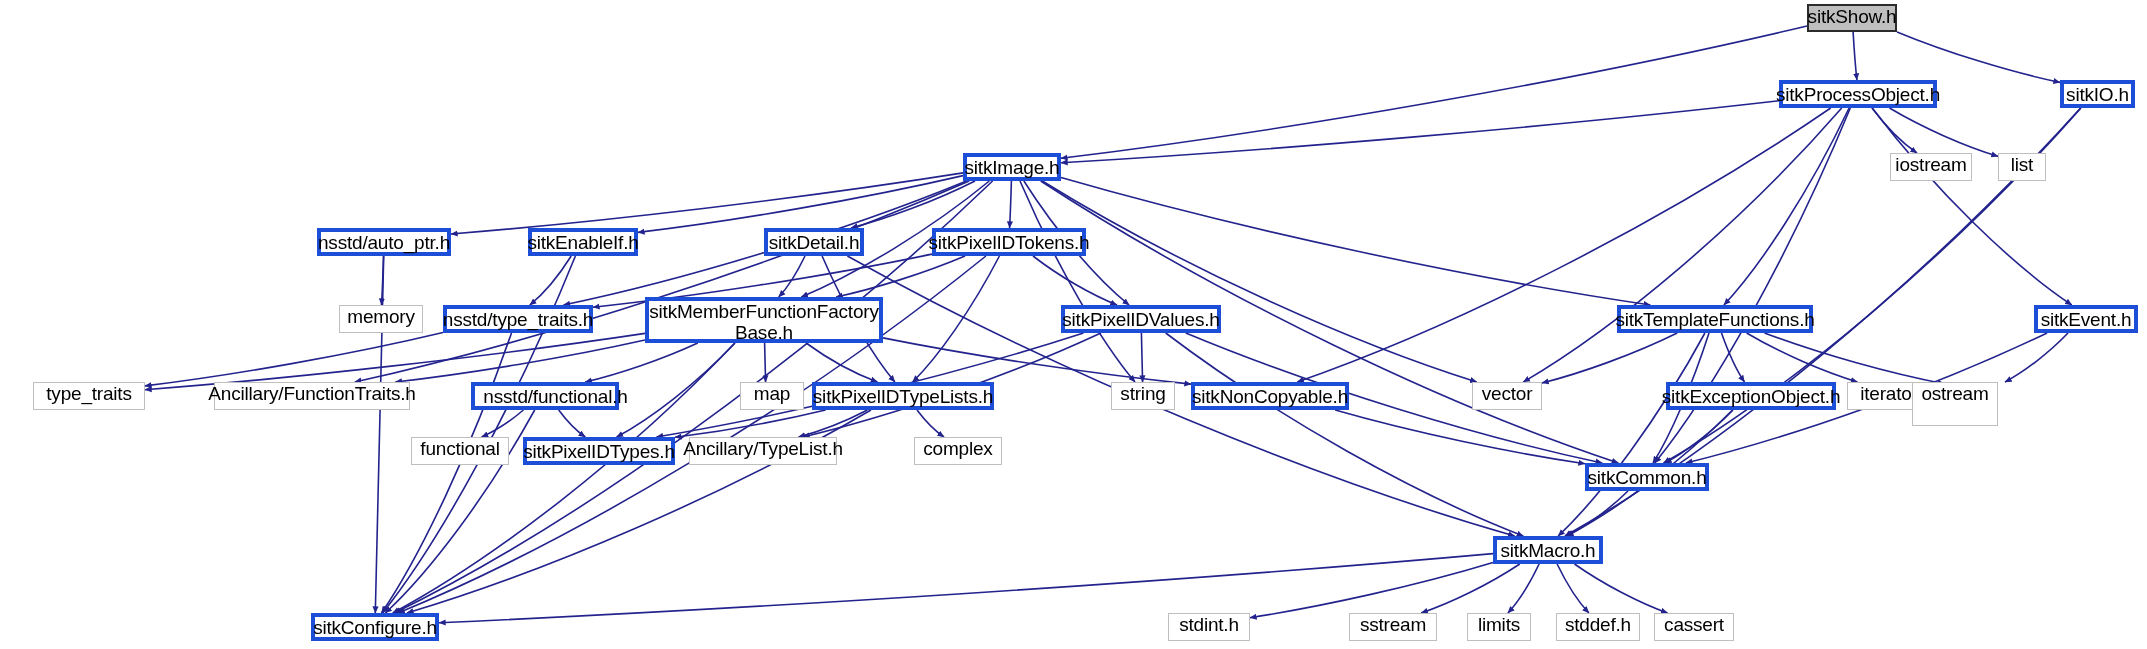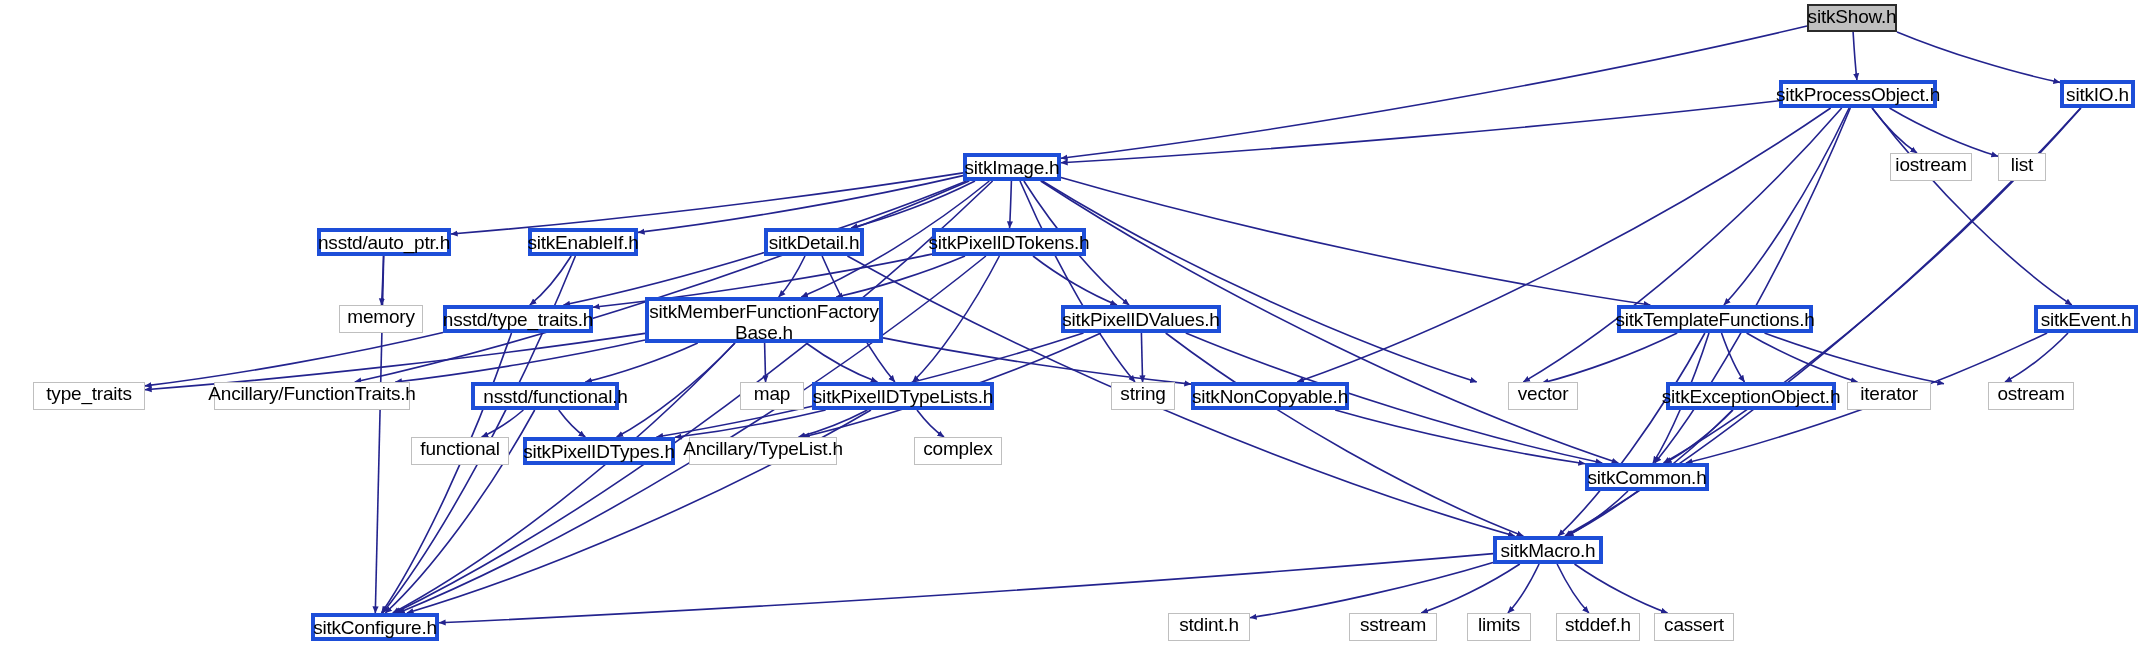--- a/index.html
+++ b/index.html
@@ -155,24 +155,24 @@
       <div class="node proj" style="left: 1061px; top: 305px; width: 160px; height: 28px;"><span class="lbl">sitkPixelIDValues.h</span></div>
       <div class="node proj" style="left: 1617px; top: 305px; width: 196px; height: 28px;"><span class="lbl">sitkTemplateFunctions.h</span></div>
       <div class="node proj" style="left: 2034px; top: 305px; width: 104px; height: 28px;"><span class="lbl">sitkEvent.h</span></div>
       <div class="node sys" style="left: 33px; top: 382px; width: 112px; height: 28px;"><span class="lbl">type_traits</span></div>
       <div class="node sys" style="left: 214px; top: 382px; width: 196px; height: 28px;"><span class="lbl">Ancillary/FunctionTraits.h</span></div>
       <div class="node proj" style="left: 471px; top: 382px; width: 148px; height: 28px; padding-left: 21px;"><span class="lbl">nsstd/functional.h</span></div>
       <div class="node sys" style="left: 740px; top: 382px; width: 64px; height: 28px;"><span class="lbl">map</span></div>
       <div class="node proj" style="left: 812px; top: 382px; width: 182px; height: 28px;"><span class="lbl">sitkPixelIDTypeLists.h</span></div>
       <div class="node sys" style="left: 1111px; top: 382px; width: 64px; height: 28px;"><span class="lbl">string</span></div>
       <div class="node proj" style="left: 1191px; top: 382px; width: 158px; height: 28px;"><span class="lbl">sitkNonCopyable.h</span></div>
-      <div class="node sys" style="left: 1472px; top: 382px; width: 70px; height: 28px; margin-left: 36px;"><span class="lbl">vector</span></div>
+      <div class="node sys" style="left: 1472px; top: 382px; width: 70px; height: 28px;"><span class="lbl">vector</span></div>
       <div class="node proj" style="left: 1666px; top: 382px; width: 170px; height: 28px;"><span class="lbl">sitkExceptionObject.h</span></div>
       <div class="node sys" style="left: 1847px; top: 382px; width: 84px; height: 28px;"><span class="lbl">iterator</span></div>
-      <div class="node sys" style="left: 1988px; top: 382px; width: 86px; height: 28px;"><span class="lbl">ostream</span></div>
+      <div class="node sys" style="left: 1912px; top: 382px; width: 86px; height: 44px;"><span class="lbl">ostream</span></div>
       <div class="node sys" style="left: 411px; top: 437px; width: 98px; height: 28px;"><span class="lbl">functional</span></div>
       <div class="node proj" style="left: 523px; top: 437px; width: 152px; height: 28px;"><span class="lbl">sitkPixelIDTypes.h</span></div>
       <div class="node sys" style="left: 689px; top: 437px; width: 148px; height: 28px;"><span class="lbl">Ancillary/TypeList.h</span></div>
       <div class="node sys" style="left: 914px; top: 437px; width: 88px; height: 28px;"><span class="lbl">complex</span></div>
       <div class="node proj" style="left: 1585px; top: 463px; width: 124px; height: 28px;"><span class="lbl">sitkCommon.h</span></div>
       <div class="node proj" style="left: 1493px; top: 536px; width: 110px; height: 28px;"><span class="lbl">sitkMacro.h</span></div>
       <div class="node proj" style="left: 311px; top: 613px; width: 128px; height: 28px;"><span class="lbl">sitkConfigure.h</span></div>
       <div class="node sys" style="left: 1168px; top: 613px; width: 82px; height: 28px;"><span class="lbl">stdint.h</span></div>
       <div class="node sys" style="left: 1349px; top: 613px; width: 88px; height: 28px;"><span class="lbl">sstream</span></div>
       <div class="node sys" style="left: 1467px; top: 613px; width: 64px; height: 28px;"><span class="lbl">limits</span></div>

